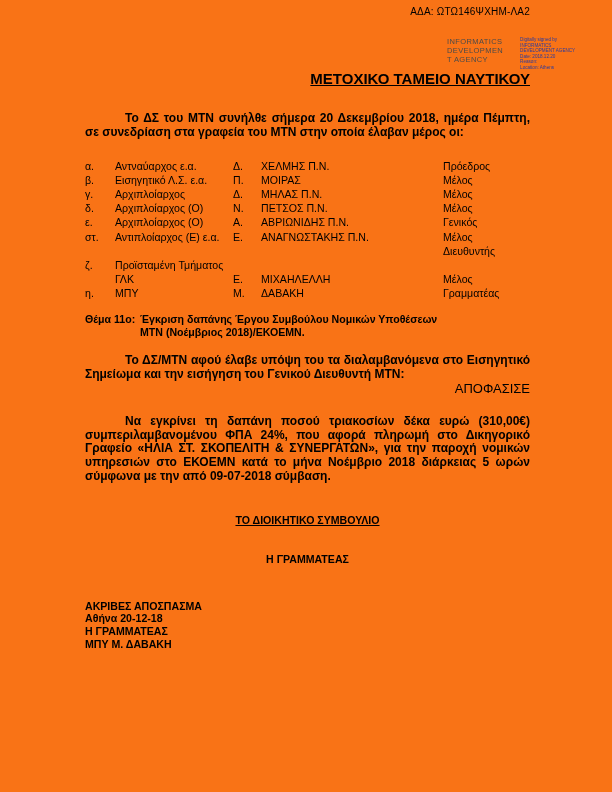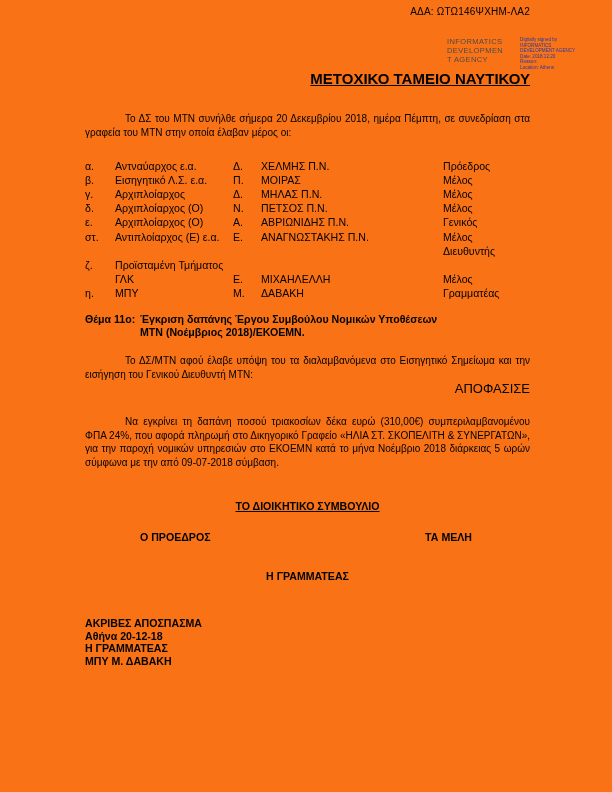--- a/index.html
+++ b/index.html
@@ -37,21 +37,21 @@
     font-weight:bold; font-size:15px;
     line-height:13px;
   }
   .org span { text-decoration:underline; }
   .doc-title {
     margin-top:25px; text-align:center;
     font-weight:bold; font-size:10.8px; line-height:13px;
   }
   .doc-title div { text-decoration:underline; }
   p.body-par {
-    font-size:10px; line-height:13.8px; text-align:justify;
+    font-size:12px; line-height:13.8px; text-align:justify;font-weight:bold;
   }
   .indent { text-indent:40px; }
   .intro { margin-top:27px; }
   table.members {
     margin-top:19px; border-collapse:collapse;
     width:100%; font-size:10.6px; table-layout:fixed;
   }
   table.members td {
     padding:0; line-height:14.2px; vertical-align:top;
     white-space:nowrap; overflow:visible;
@@ -209,24 +209,20 @@
   <p class="body-par consideration indent">Το ΔΣ/ΜΤΝ αφού έλαβε υπόψη του τα διαλαμβανόμενα στο Εισηγητικό Σημείωμα και την εισήγηση του Γενικού Διευθυντή ΜΤΝ:</p>
 
   <div class="decided">ΑΠΟΦΑΣΙΣΕ</div>
 
   <p class="body-par decision indent">Να εγκρίνει τη δαπάνη ποσού τριακοσίων δέκα ευρώ (310,00€) συμπεριλαμβανομένου ΦΠΑ 24%, που αφορά πληρωμή στο Δικηγορικό Γραφείο «ΗΛΙΑ ΣΤ. ΣΚΟΠΕΛΙΤΗ &amp; ΣΥΝΕΡΓΑΤΩΝ», για την παροχή νομικών υπηρεσιών στο ΕΚΟΕΜΝ κατά το μήνα Νοέμβριο 2018 διάρκειας 5 ωρών σύμφωνα με την από 09-07-2018 σύμβαση.</p>
 
   <div class="board-title">
     <span>ΤΟ ΔΙΟΙΚΗΤΙΚΟ ΣΥΜΒΟΥΛΙΟ</span>
   </div>
 
-  <div class="sig-row">
-    <span>Ο ΠΡΟΕΔΡΟΣ</span>
-    <span>ΤΑ ΜΕΛΗ</span>
-  </div>
 
   <div class="secretary">Η ΓΡΑΜΜΑΤΕΑΣ</div>
 
   <div class="footer">
     <div>ΑΚΡΙΒΕΣ ΑΠΟΣΠΑΣΜΑ</div>
     <div>Αθήνα 20-12-18</div>
     <div>Η ΓΡΑΜΜΑΤΕΑΣ</div>
     <div>ΜΠΥ Μ. ΔΑΒΑΚΗ</div>
   </div>
 

